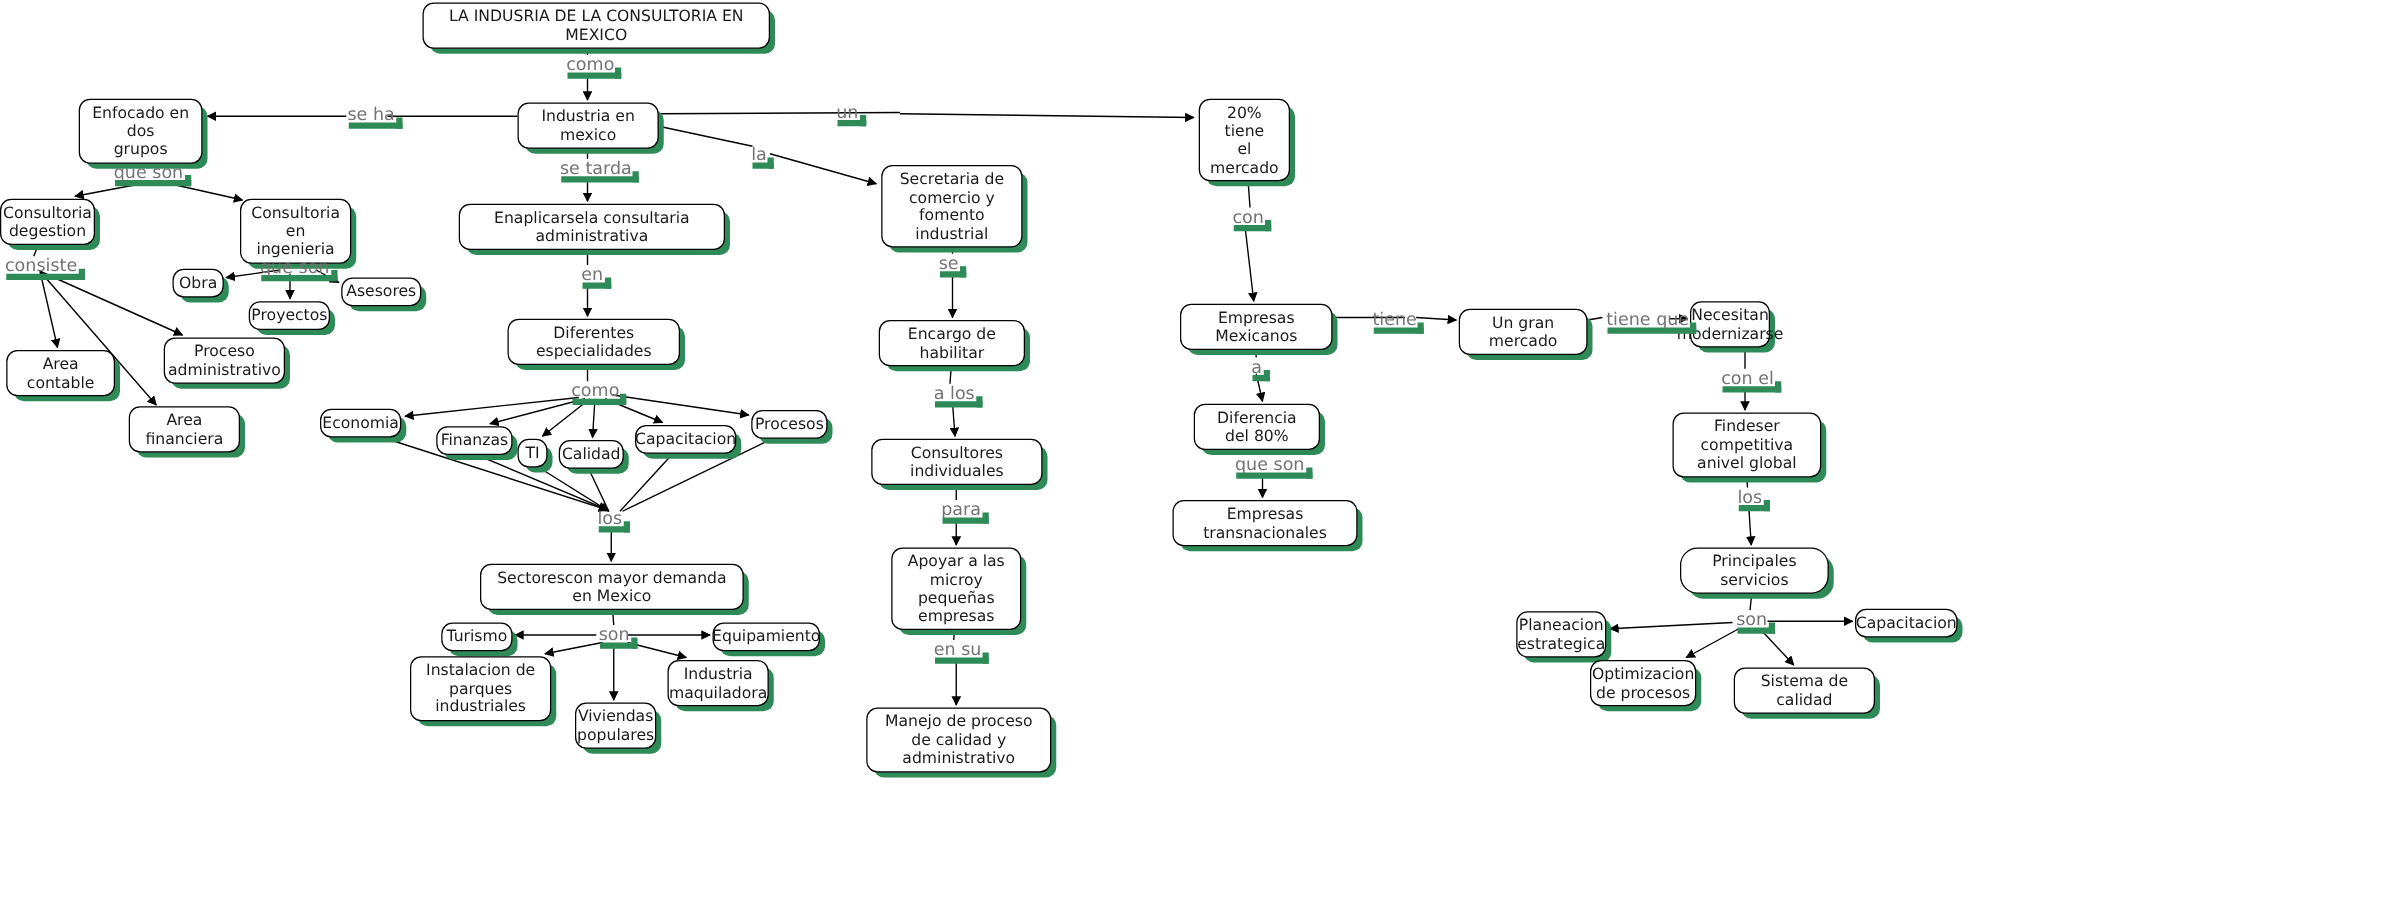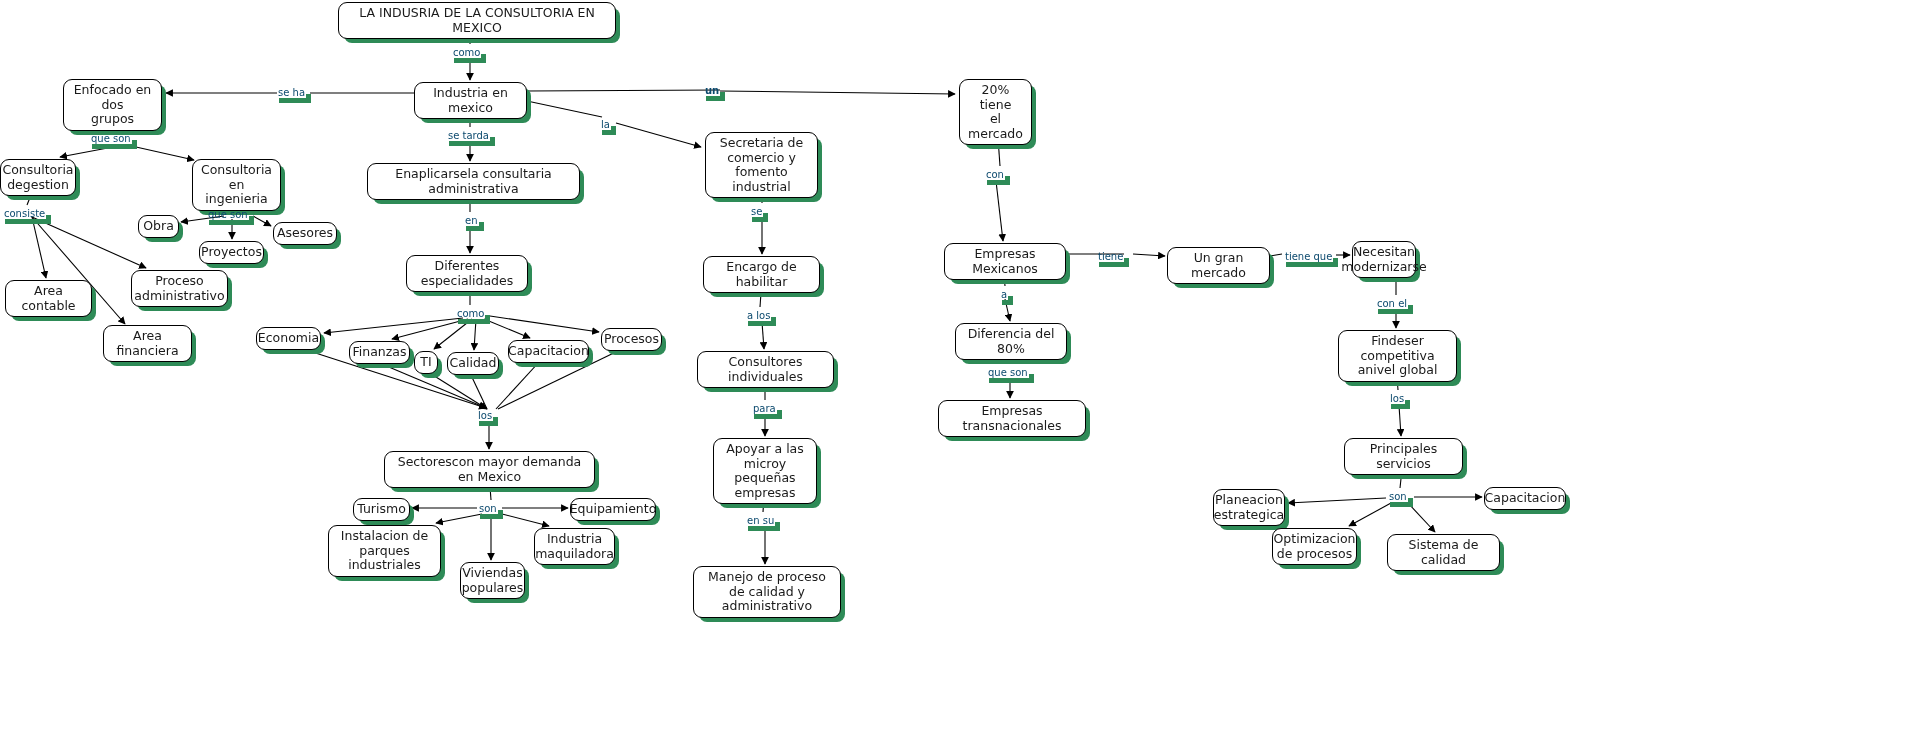--- a/index.html
+++ b/index.html
@@ -22,23 +22,23 @@
     align-items:center;
     justify-content:center;
     padding:3px 7px;
     box-shadow:5px 5px 0 -1px #2e8b57;
     z-index:3;
     white-space:pre-line;
   }
 
   .linklabel{
     position:absolute;
-    font-size:10px;
+    font-size:14px;
     line-height:13px;
-    color:#0c4a6e;
+    color:#737373;
     background:transparent;
     white-space:nowrap;
     z-index:4;
     padding:0 1px;
   }
   .linklabel::after{
     content:"";
     position:absolute;
     left:2px;
     right:-5px;
@@ -151,21 +151,21 @@
       <div class="node" style="left: 192px; top: 159px; width: 89px; min-height: 31px;">Consultoria en
 ingenieria</div>
       <div class="node" style="left: 138px; top: 215px; width: 41px; min-height: 21px;">Obra</div>
       <div class="node" style="left: 199px; top: 241px; width: 65px; min-height: 21px;">Proyectos</div>
       <div class="node" style="left: 273px; top: 222px; width: 64px; min-height: 21px;">Asesores</div>
       <div class="node" style="left: 5px; top: 280px; width: 87px; min-height: 21px;">Area contable</div>
       <div class="node" style="left: 131px; top: 270px; width: 97px; min-height: 31px;">Proceso
 administrativo</div>
       <div class="node" style="left: 103px; top: 325px; width: 89px; min-height: 21px;">Area financiera</div>
       <div class="node" style="left: 367px; top: 163px; width: 213px; min-height: 22px;">Enaplicarsela consultaria administrativa</div>
-      <div class="node" style="left: 406px; top: 255px; width: 122px; min-height: 22px;">Diferentes especialidades</div>
+      <div class="node" style="left: 406px; top: 255px; width: 138px; min-height: 22px;">Diferentes especialidades</div>
       <div class="node" style="left: 256px; top: 327px; width: 65px; min-height: 21px;">Economia</div>
       <div class="node" style="left: 349px; top: 341px; width: 61px; min-height: 21px;">Finanzas</div>
       <div class="node" style="left: 414px; top: 351px; width: 24px; min-height: 21px;">TI</div>
       <div class="node" style="left: 447px; top: 352px; width: 52px; min-height: 21px;">Calidad</div>
       <div class="node" style="left: 508px; top: 340px; width: 81px; min-height: 21px;">Capacitacion</div>
       <div class="node" style="left: 601px; top: 328px; width: 61px; min-height: 21px;">Procesos</div>
       <div class="node" style="left: 384px; top: 451px; width: 211px; min-height: 22px;">Sectorescon mayor demanda en Mexico</div>
       <div class="node" style="left: 353px; top: 498px; width: 57px; min-height: 21px;">Turismo</div>
       <div class="node" style="left: 570px; top: 498px; width: 86px; min-height: 21px;">Equipamiento</div>
       <div class="node" style="left: 328px; top: 525px; width: 113px; min-height: 31px;">Instalacion de
@@ -180,39 +180,39 @@
       <div class="node" style="left: 703px; top: 256px; width: 117px; min-height: 22px;">Encargo de habilitar</div>
       <div class="node" style="left: 697px; top: 351px; width: 137px; min-height: 22px;">Consultores individuales</div>
       <div class="node" style="left: 713px; top: 438px; width: 104px; min-height: 45px;">Apoyar a las
 microy pequeñas
 empresas</div>
       <div class="node" style="left: 693px; top: 566px; width: 148px; min-height: 33px;">Manejo de proceso
 de calidad y administrativo</div>
       <div class="node" style="left: 959px; top: 79px; width: 73px; min-height: 31px;">20% tiene
 el mercado</div>
       <div class="node" style="left: 944px; top: 243px; width: 122px; min-height: 22px;">Empresas Mexicanos</div>
-      <div class="node" style="left: 955px; top: 323px; width: 112px; min-height: 22px;">Diferencia del 80%</div>
+      <div class="node" style="left: 955px; top: 323px; width: 101px; min-height: 22px;">Diferencia del 80%</div>
       <div class="node" style="left: 938px; top: 400px; width: 148px; min-height: 22px;">Empresas transnacionales</div>
       <div class="node" style="left: 1167px; top: 247px; width: 103px; min-height: 22px;">Un gran mercado</div>
       <div class="node" style="left: 1352px; top: 241px; width: 64px; min-height: 31px;">Necesitan
 modernizarse</div>
       <div class="node" style="left: 1338px; top: 330px; width: 119px; min-height: 33px;">Findeser competitiva
 anivel global</div>
-      <div class="node" style="left: 1344px; top: 438px; width: 119px; min-height: 22px;">Principales servicios</div>
+      <div class="node" style="left: 1344px; top: 438px; width: 119px; min-height: 22px; border-radius: 14px;">Principales servicios</div>
       <div class="node" style="left: 1213px; top: 489px; width: 72px; min-height: 31px;">Planeacion
 estrategica</div>
       <div class="node" style="left: 1484px; top: 487px; width: 82px; min-height: 21px;">Capacitacion</div>
       <div class="node" style="left: 1272px; top: 528px; width: 85px; min-height: 31px;">Optimizacion
 de procesos</div>
       <div class="node" style="left: 1387px; top: 534px; width: 113px; min-height: 21px;">Sistema de calidad</div>
     </div>
   <div id="label-layer">
       <div class="linklabel" style="left: 452px; top: 46px;">como</div>
       <div class="linklabel" style="left: 277px; top: 86px;">se ha</div>
-      <div class="linklabel" style="left: 704px; top: 84px; font-weight: bold;">un</div>
+      <div class="linklabel" style="left: 668px; top: 84px;">un</div>
       <div class="linklabel" style="left: 600px; top: 118px;">la</div>
       <div class="linklabel" style="left: 447px; top: 129px;">se tarda</div>
       <div class="linklabel" style="left: 90px; top: 132px;">que son</div>
       <div class="linklabel" style="left: 3px; top: 207px;">consiste</div>
       <div class="linklabel" style="left: 207px; top: 208px;">que son</div>
       <div class="linklabel" style="left: 464px; top: 214px;">en</div>
       <div class="linklabel" style="left: 456px; top: 307px;">como</div>
       <div class="linklabel" style="left: 477px; top: 409px;">los</div>
       <div class="linklabel" style="left: 478px; top: 502px;">son</div>
       <div class="linklabel" style="left: 750px; top: 205px;">se</div>

